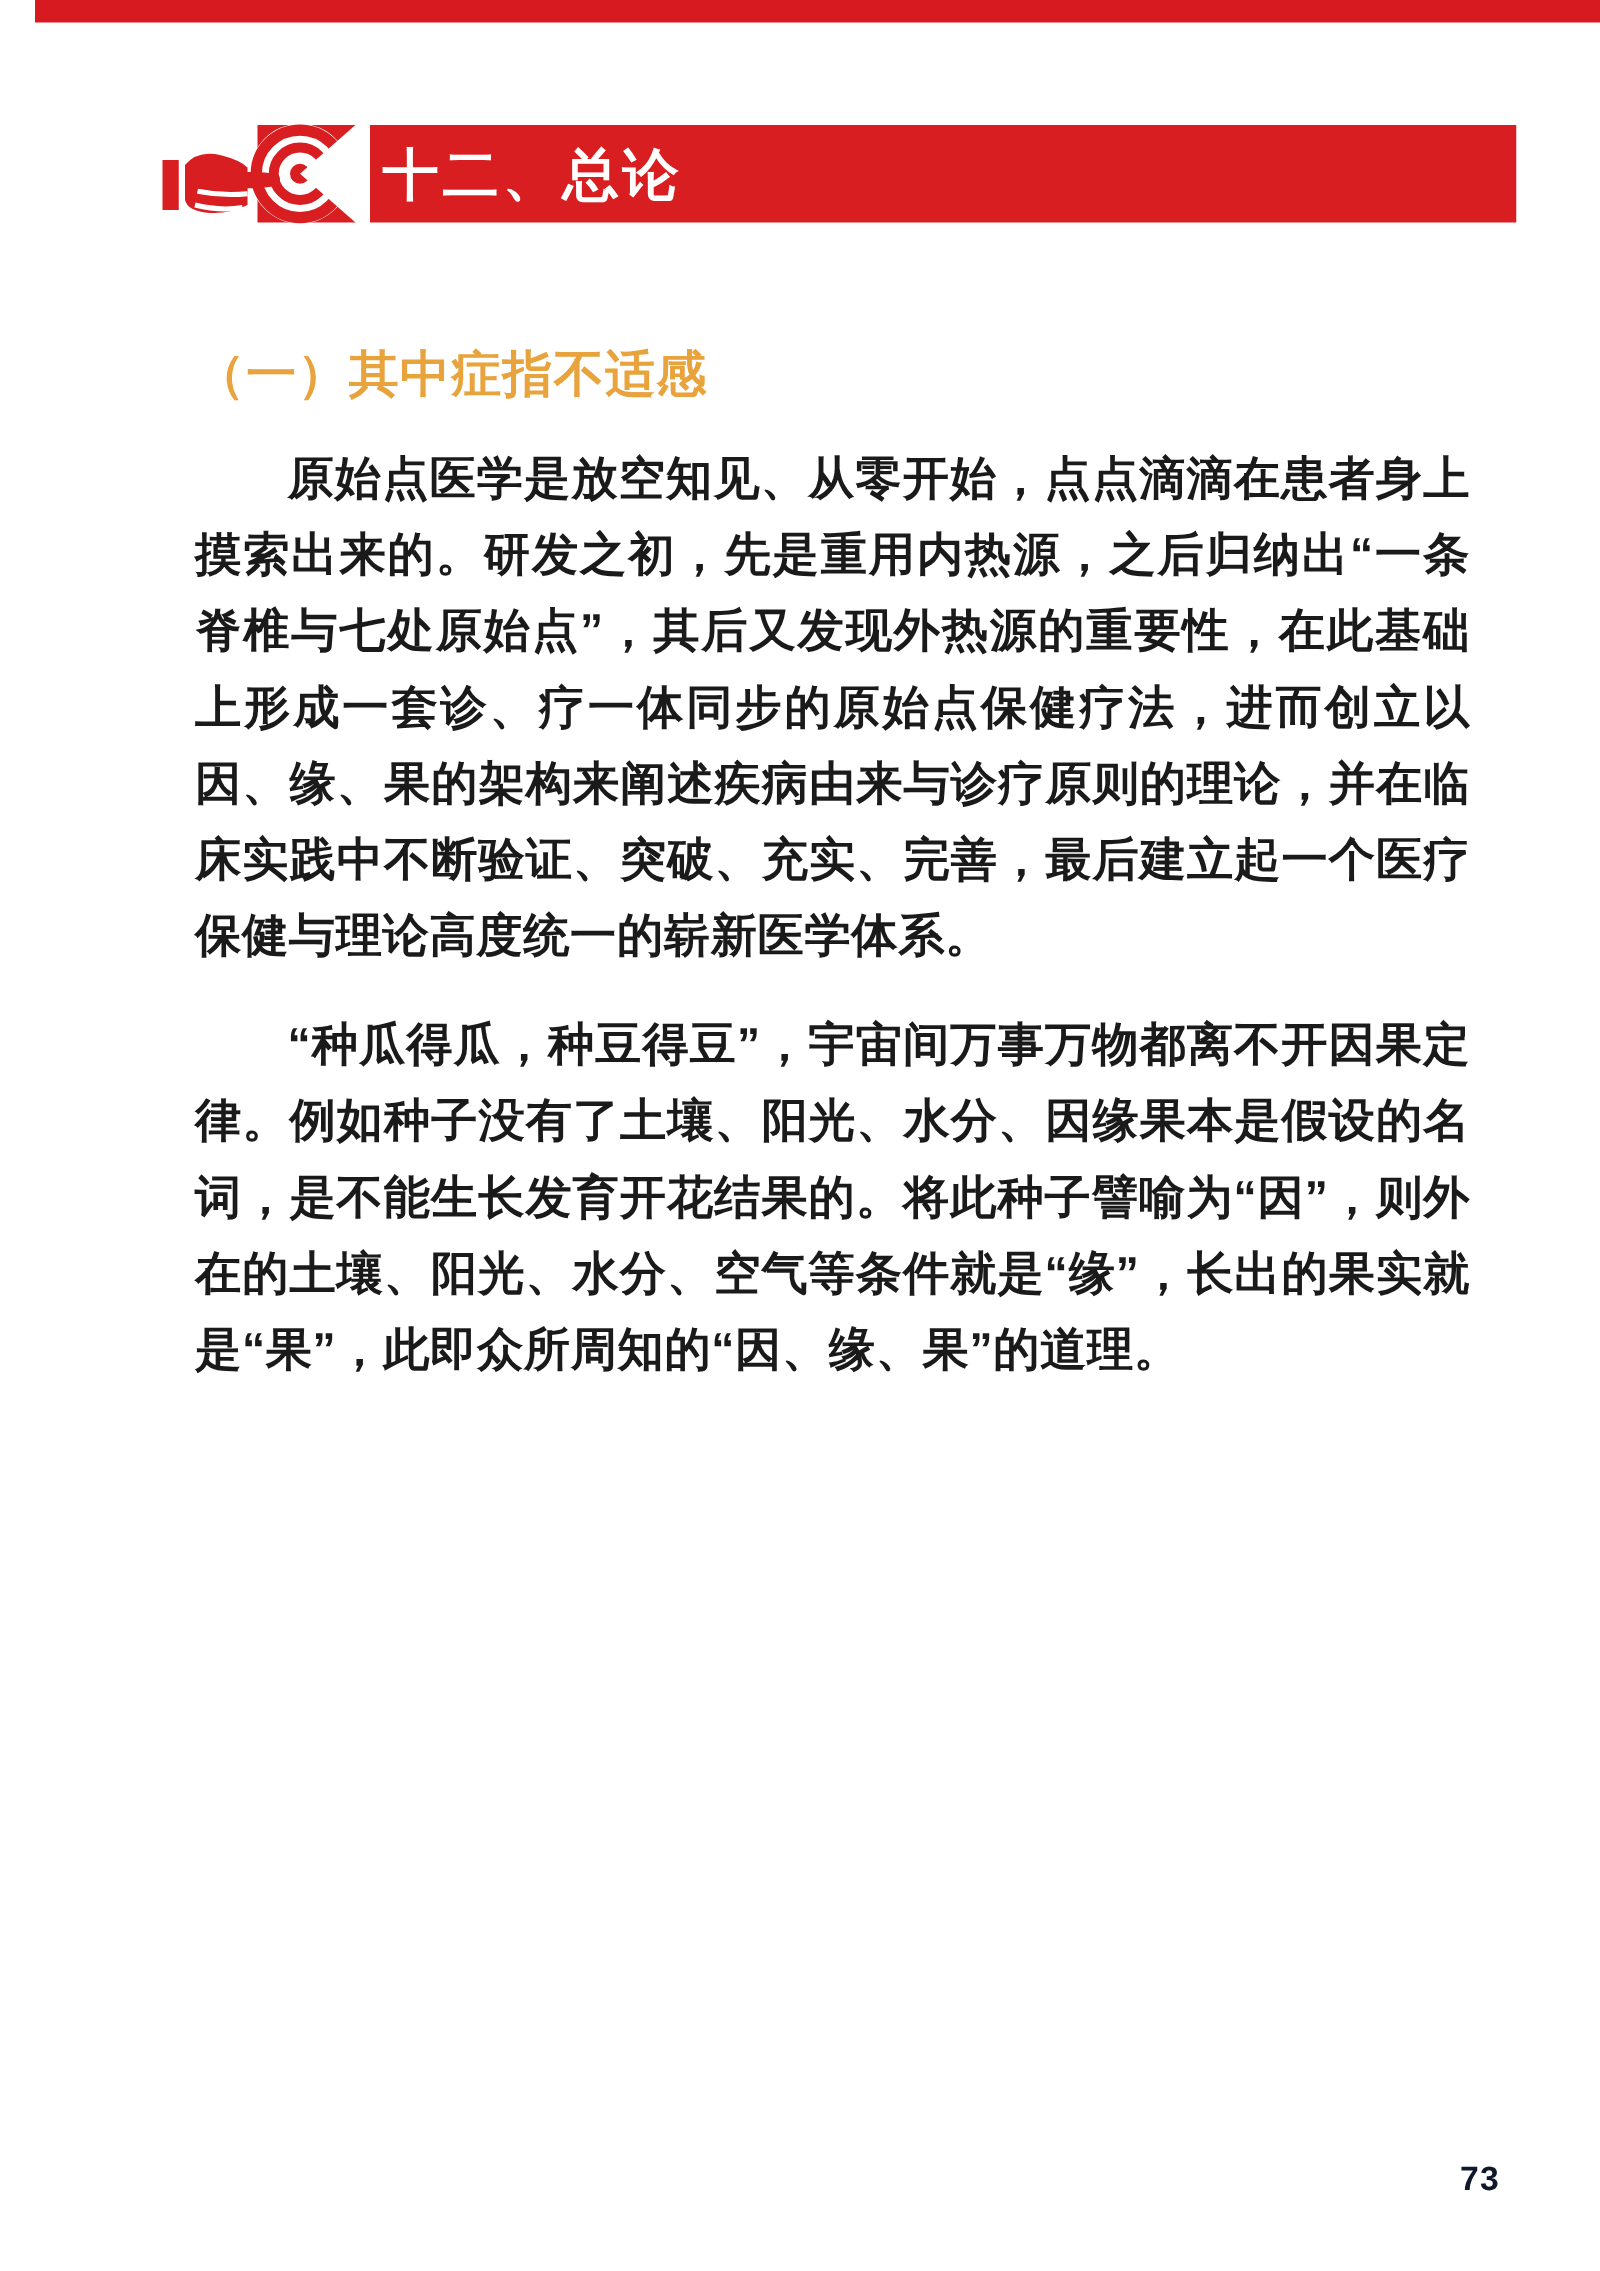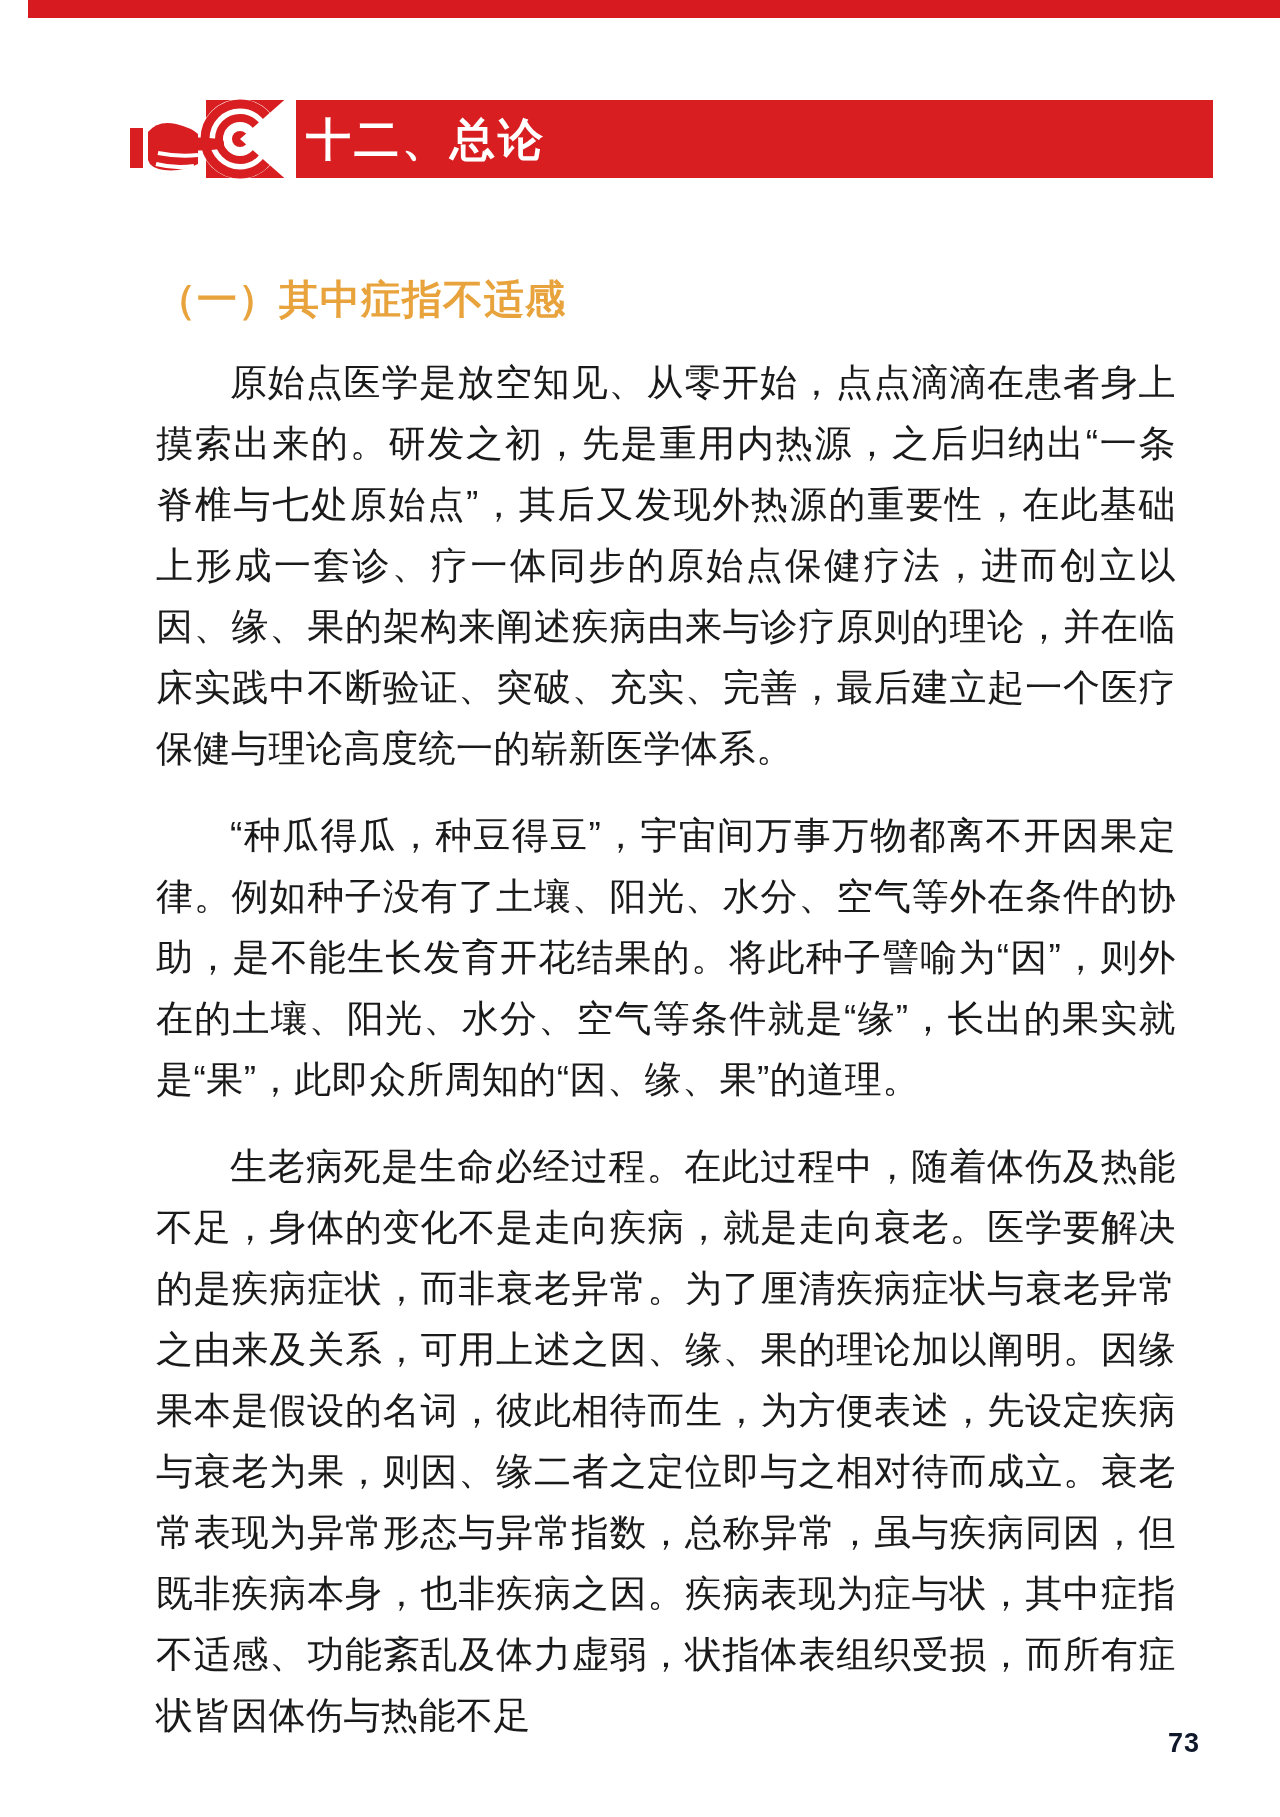--- a/index.html
+++ b/index.html
@@ -81,21 +81,21 @@
     width: 1020px;
   }
   .para {
     font-size: 37px;
     line-height: 61px;
     color: #1a1a1a;
     text-align: justify;
     text-justify: inter-ideograph;
     text-indent: 2em;
     margin: 0 0 26px 0;
-    font-weight: 400;
+    font-weight: 700;
     letter-spacing: 0.5px;
   }
   .para:last-child { margin-bottom: 0; }
 
   
   .page-number {
     position: absolute;
     right: 108px;
     bottom: 58px;
     font-size: 27px;
@@ -134,19 +134,18 @@
 
       <path d="M30 55 q20 4 40 2" fill="none" stroke="#ffffff" stroke-width="4"></path>
       <path d="M28 66 q20 5 38 2" fill="none" stroke="#ffffff" stroke-width="4"></path>
     </svg>
   </div>
 
   <div class="section-heading">（一）其中症指不适感</div>
 
   <div class="body-col">
     <p class="para">原始点医学是放空知见、从零开始，点点滴滴在患者身上摸索出来的。研发之初，先是重用内热源，之后归纳出“一条脊椎与七处原始点”，其后又发现外热源的重要性，在此基础上形成一套诊、疗一体同步的原始点保健疗法，进而创立以因、缘、果的架构来阐述疾病由来与诊疗原则的理论，并在临床实践中不断验证、突破、充实、完善，最后建立起一个医疗保健与理论高度统一的崭新医学体系。</p>
-    <p class="para">“种瓜得瓜，种豆得豆”，宇宙间万事万物都离不开因果定律。例如种子没有了土壤、阳光、水分、空气等外在条件的协助，是不能生长发育开花结果的。将此种子譬喻为“因”，则外在的土壤、阳光、水分、空气等条件就是“缘”，长出的果实就是“果”，此即众所周知的“因、缘、果”的道理。</p>
-    <p class="para">生老病死是生命必经过程。在此过程中，随着体伤及热能不足，身体的变化不是走向疾病，就是走向衰老。医学要解决的是疾病症状，而非衰老异常。为了厘清疾病症状与衰老异常之由来及关系，可用上述之因、缘、果的理论加以阐明。因缘果本是假设的名词，彼此相待而生，为方便表述，先设定疾病与衰老为果，则因、缘二者之定位即与之相对待而成立。衰老常表现为异常形态与异常指数，总称异常，虽与疾病同因，但既非疾病本身，也非疾病之因。疾病表现为症与状，其中症指不适感、功能紊乱及体力虚弱，状指体表组织受损，而所有症状皆因体伤与热能不足</p>
+    <p class="para">“种瓜得瓜，种豆得豆”，宇宙间万事万物都离不开因果定律。例如种子没有了土壤、阳光、水分、因缘果本是假设的名词，是不能生长发育开花结果的。将此种子譬喻为“因”，则外在的土壤、阳光、水分、空气等条件就是“缘”，长出的果实就是“果”，此即众所周知的“因、缘、果”的道理。</p>
   </div>
 
   <div class="page-number">73</div>
 
 </div>
 
 </body></html>

